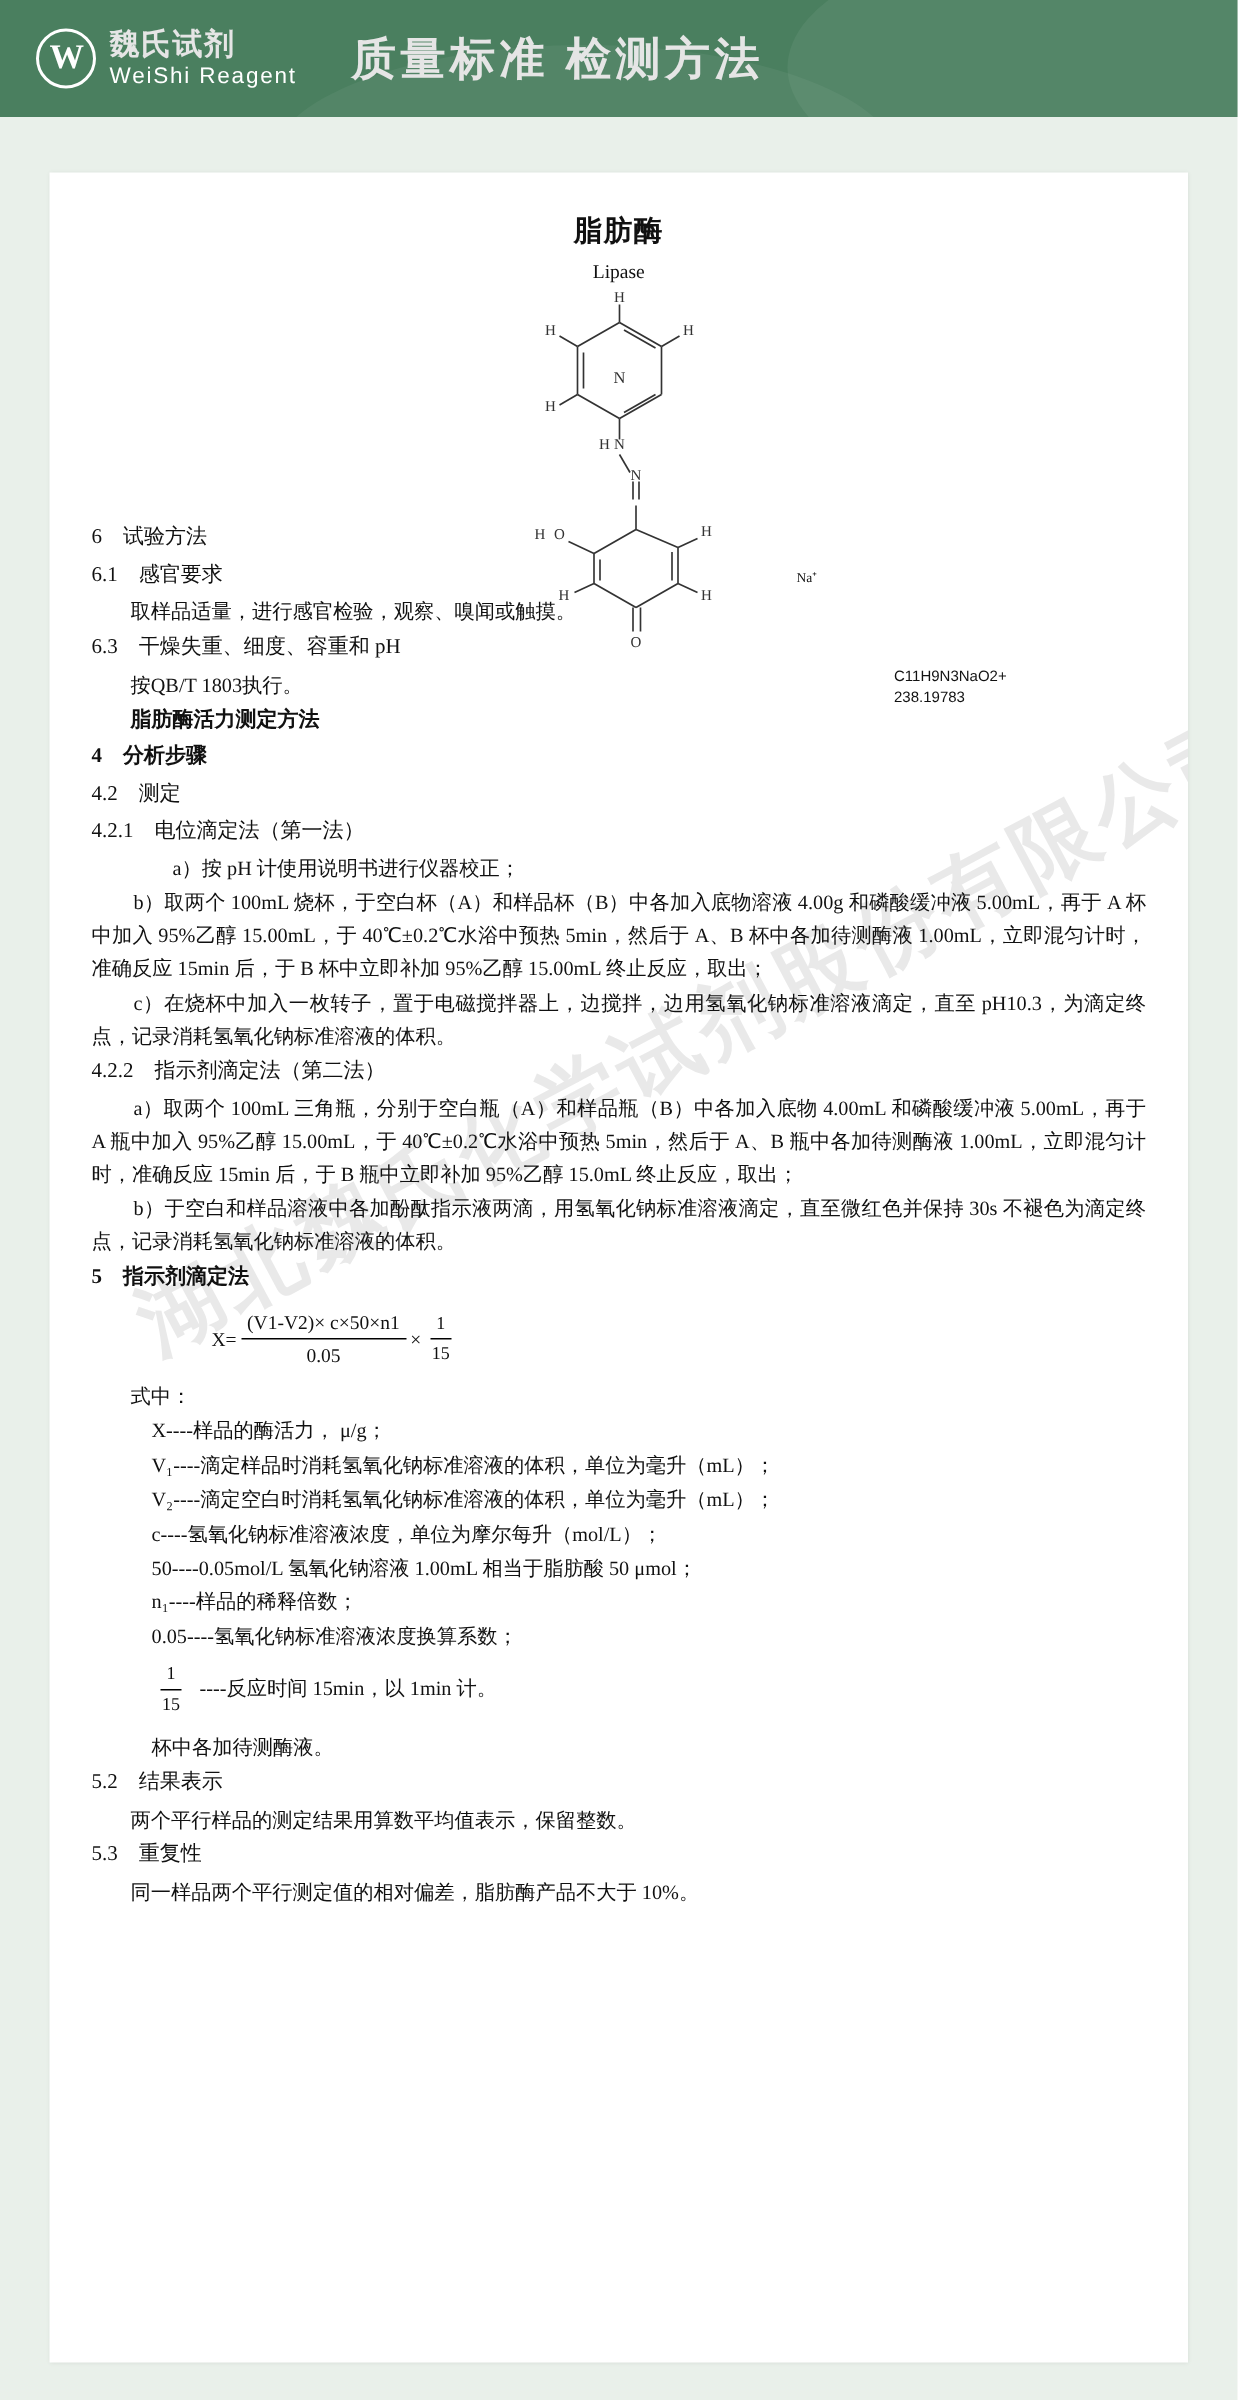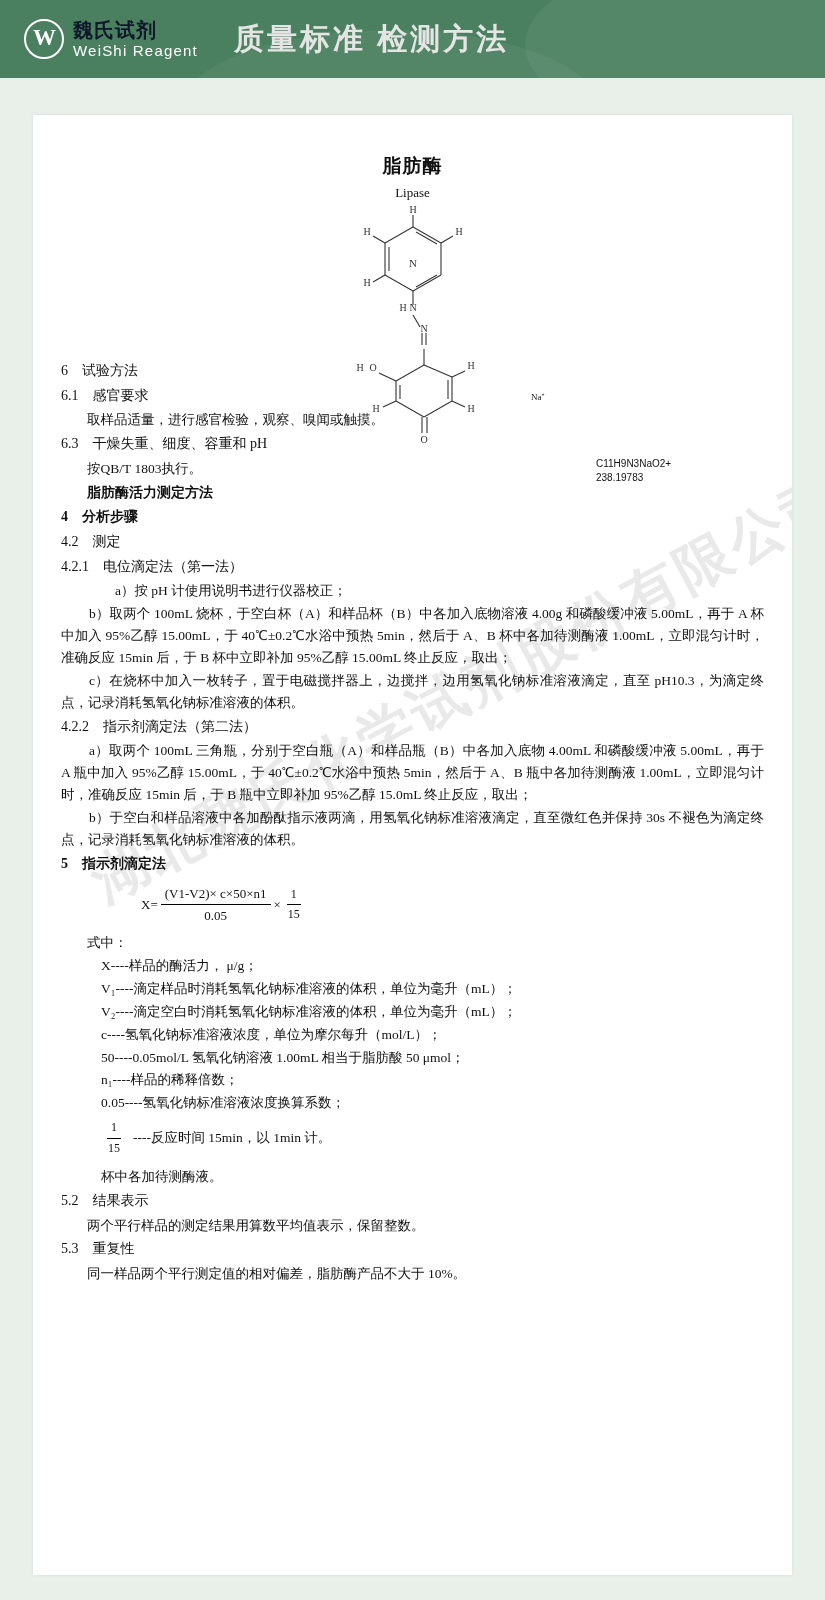--- a/index.html
+++ b/index.html
@@ -60,21 +60,21 @@
     transform: translateY(-52%);
     text-align: center;
     color: #fff;
     font-size: 23px;
     font-family: "Liberation Serif", serif;
     font-weight: bold;
     letter-spacing: -1px;
   }
   .logo-text { line-height: 1; }
   .logo-cn {
-    color: #0f172a;
+    color: #e5e5e5;
     font-size: 20px;
     font-weight: bold;
     letter-spacing: 1px;
     font-family: "Liberation Sans", sans-serif;
   }
   .logo-en {
     color: #ffffff;
     font-size: 15px;
     letter-spacing: 1.2px;
     margin-top: 3px;
@@ -96,21 +96,21 @@
     top: 115px;
     left: 33px;
     width: 759px;
     height: 1460px;
     background: #ffffff;
     box-shadow: 0 0 3px rgba(0,0,0,0.08);
     overflow: hidden;
   }
   .sheet-inner {
     position: relative;
-    padding: 30px 28px 10px 28px;
+    padding: 18px 28px 10px 28px;
     height: 100%;
   }
 
   
   .watermark {
     position: absolute;
     left: 20px;
     top: 560px;
     width: 740px;
     transform: rotate(-28deg);

